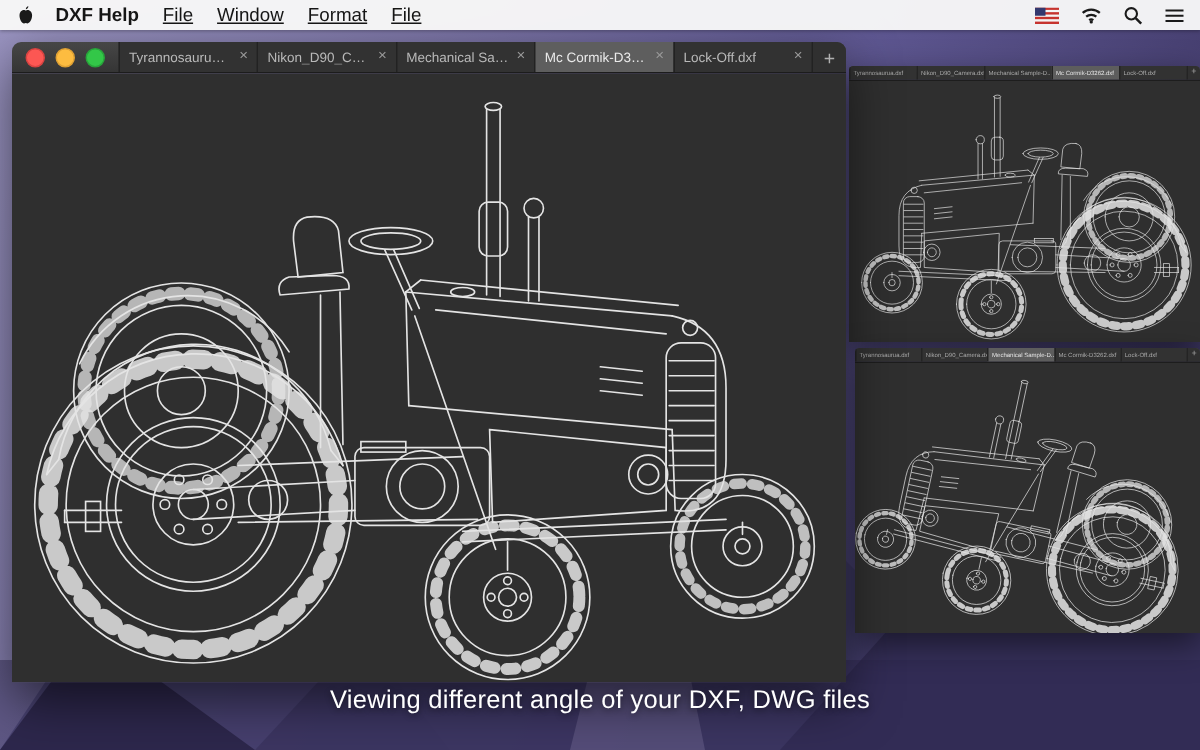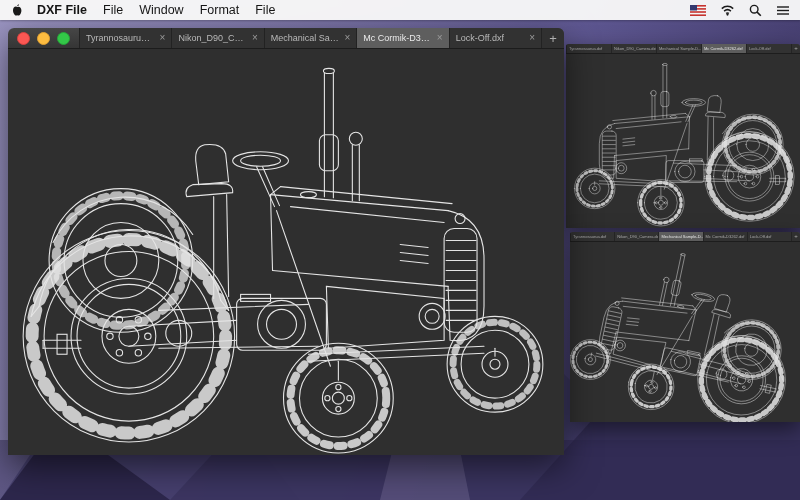--- a/index.html
+++ b/index.html
@@ -11,21 +11,21 @@
     background:linear-gradient(115deg,#9b95c2 0%,#7d76a8 30%,#5d5690 58%,#443d6d 82%,#332d52 100%);}
   .wallpaper svg{width:100%;height:100%;display:block;}
 
   
   .menubar{position:absolute;top:0;left:0;right:0;height:20px;z-index:40;
     background:rgba(247,247,247,.97);display:flex;align-items:center;
     padding:0 10px;gap:0;font-size:12.5px;color:#151515;
     box-shadow:0 1px 2px rgba(0,0,0,.25);}
   .menubar .apple{width:13px;height:15px;margin-right:14px;display:flex;align-items:center;}
   .menubar .appname{font-weight:bold;margin-right:16px;}
-  .menubar .menu-item{margin-right:16px;cursor:default;}
+  .menubar .menu-item{margin-right:16px;cursor:default;text-decoration:underline;}
   .menubar .spacer{flex:1;}
   .menubar .status{display:flex;align-items:center;gap:14px;}
   .menubar .status svg{display:block;}
 
   
   .main-window{position:absolute;left:8px;top:28px;width:556px;height:427px;
     z-index:10;border-radius:6px 6px 0 0;overflow:hidden;
     box-shadow:0 12px 34px rgba(0,0,0,.55);}
   .tabbar{height:20px;display:flex;align-items:stretch;
     background:linear-gradient(#464646,#353535);border-bottom:1px solid #1c1c1c;}
@@ -201,21 +201,21 @@
     </defs>
   </svg>
 
   <div class="menubar">
     <span class="apple">
       <svg width="12" height="14" viewBox="0 0 12 14">
         <path fill="#1a1a1a" d="M6,3.6C4.2,3.6 3,5.2 3,7.3C3,9.8 4.6,12.6 6,12.6C6.5,12.6 6.7,12.3 7.2,12.3C7.7,12.3 7.9,12.6 8.4,12.6C9.9,12.6 11.4,9.8 11.4,7.4C11.4,5.2 10,3.7 8.5,3.7C7.8,3.7 7.4,4 7.2,4C6.9,4 6.6,3.6 6,3.6Z"></path>
         <path fill="#1a1a1a" d="M7.2,3.2C7.2,2.2 8,1.3 8.9,1.2C9,2.2 8.1,3.2 7.2,3.2Z"></path>
       </svg>
     </span>
-    <span class="appname">DXF File</span>
+    <span class="appname">DXF Help</span>
     <span class="menu-item">File</span>
     <span class="menu-item">Window</span>
     <span class="menu-item">Format</span>
     <span class="menu-item">File</span>
     <span class="spacer"></span>
     <span class="status">
       <svg width="16" height="11" viewBox="0 0 16 11">
         <rect width="16" height="11" fill="#f4f4f4"></rect>
         <rect y="0" width="16" height="1.6" fill="#c6332e"></rect>
           <rect y="3.1" width="16" height="1.6" fill="#c6332e"></rect>
@@ -312,14 +312,15 @@
       <svg viewBox="0 0 555 407" preserveAspectRatio="xMidYMid meet">
         <g transform="translate(555,0) scale(-1,1)">
           <g transform="rotate(-12 277 203)">
               <use href="#tractor"></use>
             </g>
         </g>
       </svg>
     </div>
   </div>
 
+  <div class="caption">Viewing different angle of your DXF, DWG files</div>
 
 </div>
 
 </body></html>

